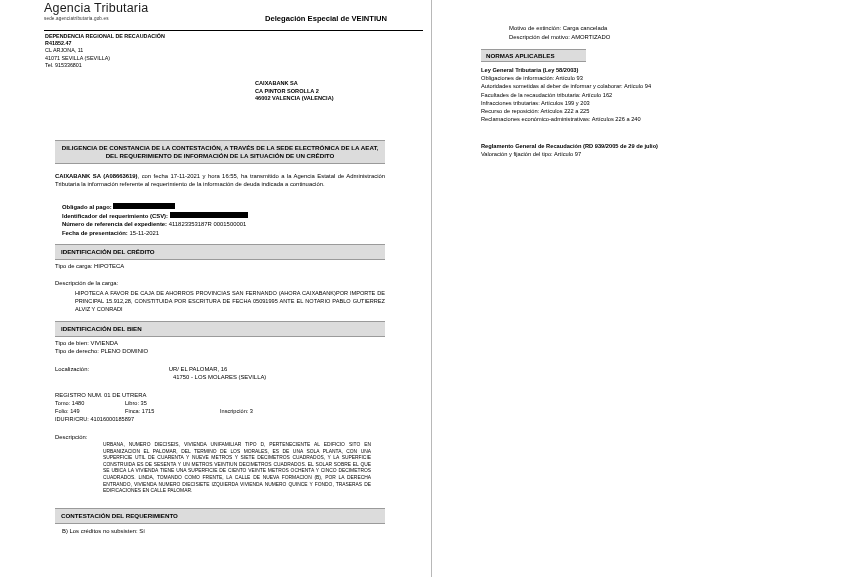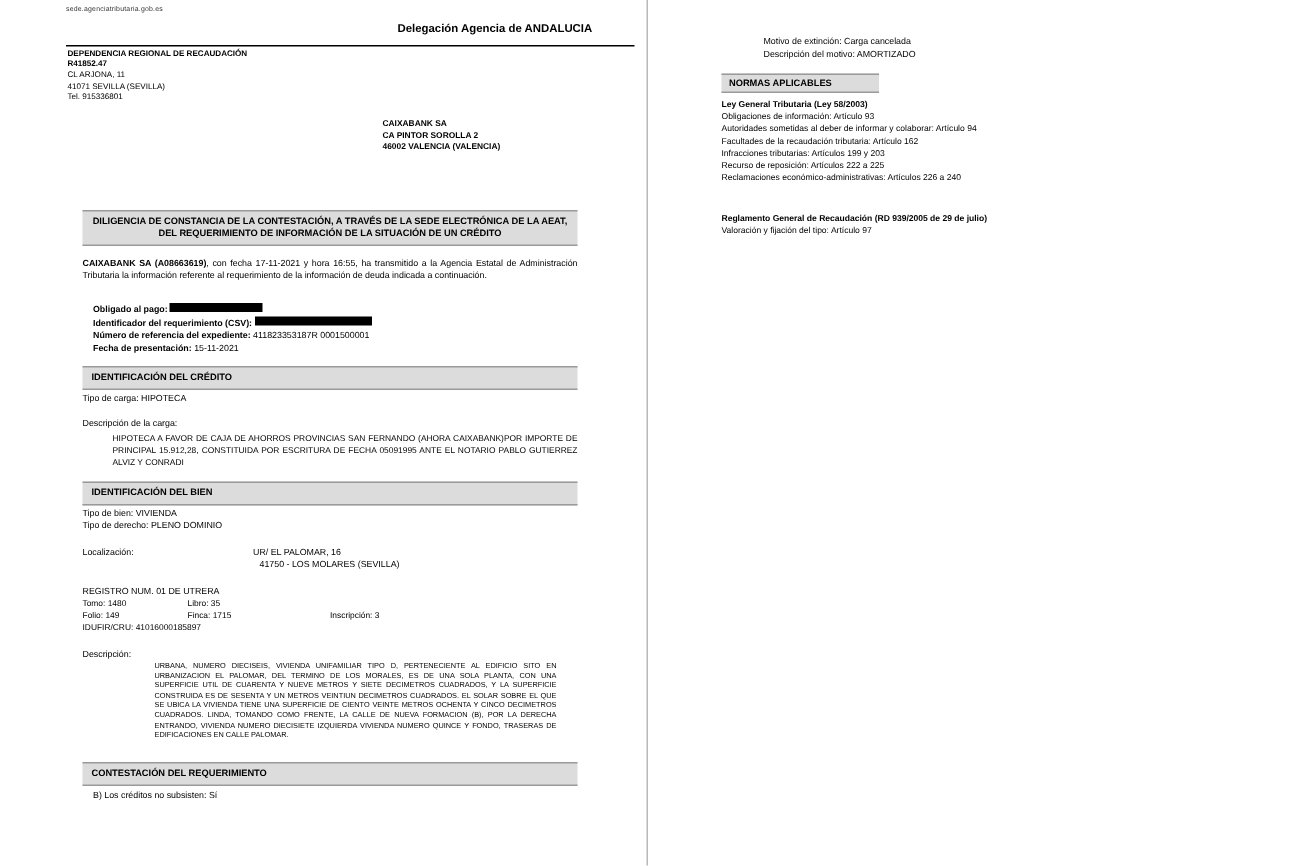--- a/index.html
+++ b/index.html
@@ -191,23 +191,24 @@
 
 <div class="page">
 
   <div class="vdivider"></div>
 
   <div class="col-left">
 
     <div class="header">
 
       <div class="logo-wrap">
+        <div class="logo-title">Agencia Tributaria</div>
         <div class="logo-sub">sede.agenciatributaria.gob.es</div>
       </div>
-      <div class="deleg">Delegación Agencia de ANDALUCIA</div>
+      <div class="deleg">Delegación Especial de VEINTIUN</div>
       <div class="hline"></div>
     </div>
 
     <div class="dep">
       <div class="b">DEPENDENCIA REGIONAL DE RECAUDACIÓN</div>
       <div class="b">R41852.47</div>
       <div>CL ARJONA, 11</div>
       <div>41071 SEVILLA (SEVILLA)</div>
       <div>Tel. 915336801</div>
     </div>

